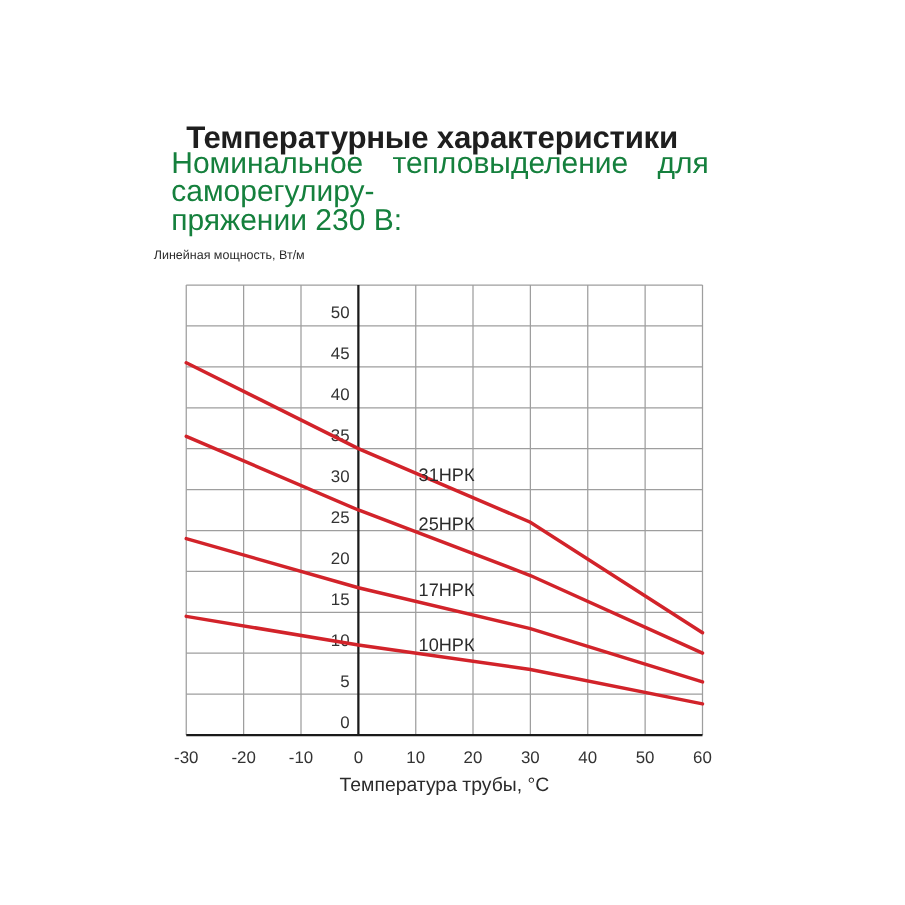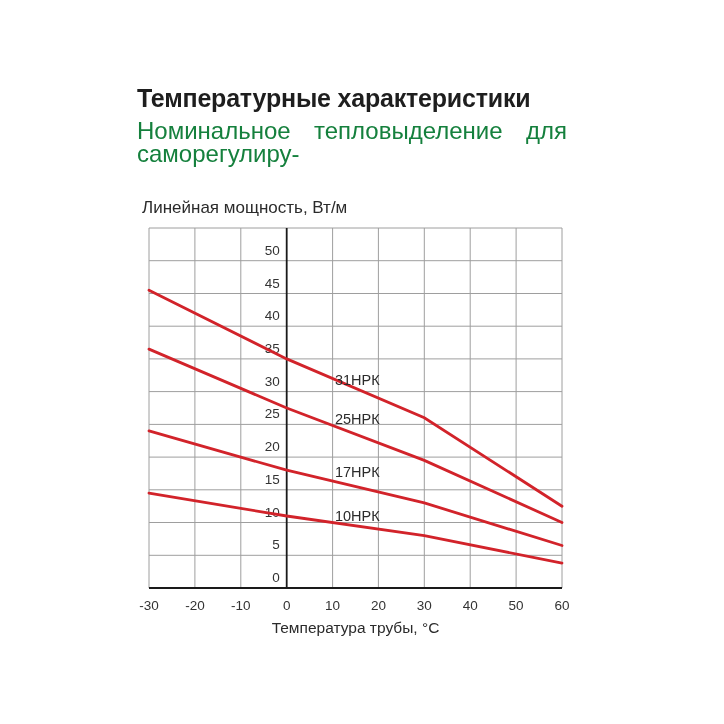--- a/index.html
+++ b/index.html
@@ -1,47 +1,48 @@
 <!DOCTYPE html>
 <html><head>
 <meta charset="utf-8">
 <style>
   html,body{margin:0;padding:0}
   body{
     width:724px;height:724px;position:relative;background:#ffffff;
     font-family:"Liberation Sans", sans-serif;overflow:hidden;
   }
   .page-title{
-    position:absolute;left:137px;top:86px;margin:0;
+    position:absolute;left:137px;top:86px;margin:12px;
     font-size:25px;font-weight:bold;letter-spacing:-0.2px;color:#1e1e1e;line-height:1;
   }
   .description{
     position:absolute;left:137px;top:119px;width:430px;
     font-size:24px;line-height:23px;color:#15803d;
   }
   .jline{text-align:justify;text-align-last:justify}
   .jline.last{text-align-last:left}
   .y-axis-title{
-    position:absolute;left:142px;top:199px;
-    font-size:17px;color:#2b2b2b;line-height:1.1;
+    position:absolute;left:123px;top:199px;
+    font-size:10px;color:#2b2b2b;line-height:1.1;
   }
   svg#chart{position:absolute;left:0;top:0}
   .tick{font-family:"Liberation Sans",sans-serif;font-size:13.5px}
   .xtick{text-anchor:middle}
   .ytick{text-anchor:end}
   .slabel{font-family:"Liberation Sans",sans-serif;font-size:14.5px}
   .caption{font-family:"Liberation Sans",sans-serif;font-size:15.5px;text-anchor:middle}
 </style>
 </head>
 <body>
 
 <h1 class="page-title">Температурные характеристики</h1>
 
 <div class="description">
   <div class="jline">Номинальное тепловыделение для саморегулиру-</div>
+  <div class="jline last">пряжении 230 В:</div>
 </div>
 
 <div class="y-axis-title">Линейная мощность, Вт/м</div>
 
 <svg id="chart" width="724" height="724" viewBox="0 0 724 724">
     <line x1="149" y1="228" x2="149" y2="588" stroke="#9e9e9e" stroke-width="1"></line>
     <line x1="194.9" y1="228" x2="194.9" y2="588" stroke="#9e9e9e" stroke-width="1"></line>
     <line x1="240.8" y1="228" x2="240.8" y2="588" stroke="#9e9e9e" stroke-width="1"></line>
     <line x1="332.6" y1="228" x2="332.6" y2="588" stroke="#9e9e9e" stroke-width="1"></line>
     <line x1="378.4" y1="228" x2="378.4" y2="588" stroke="#9e9e9e" stroke-width="1"></line>

